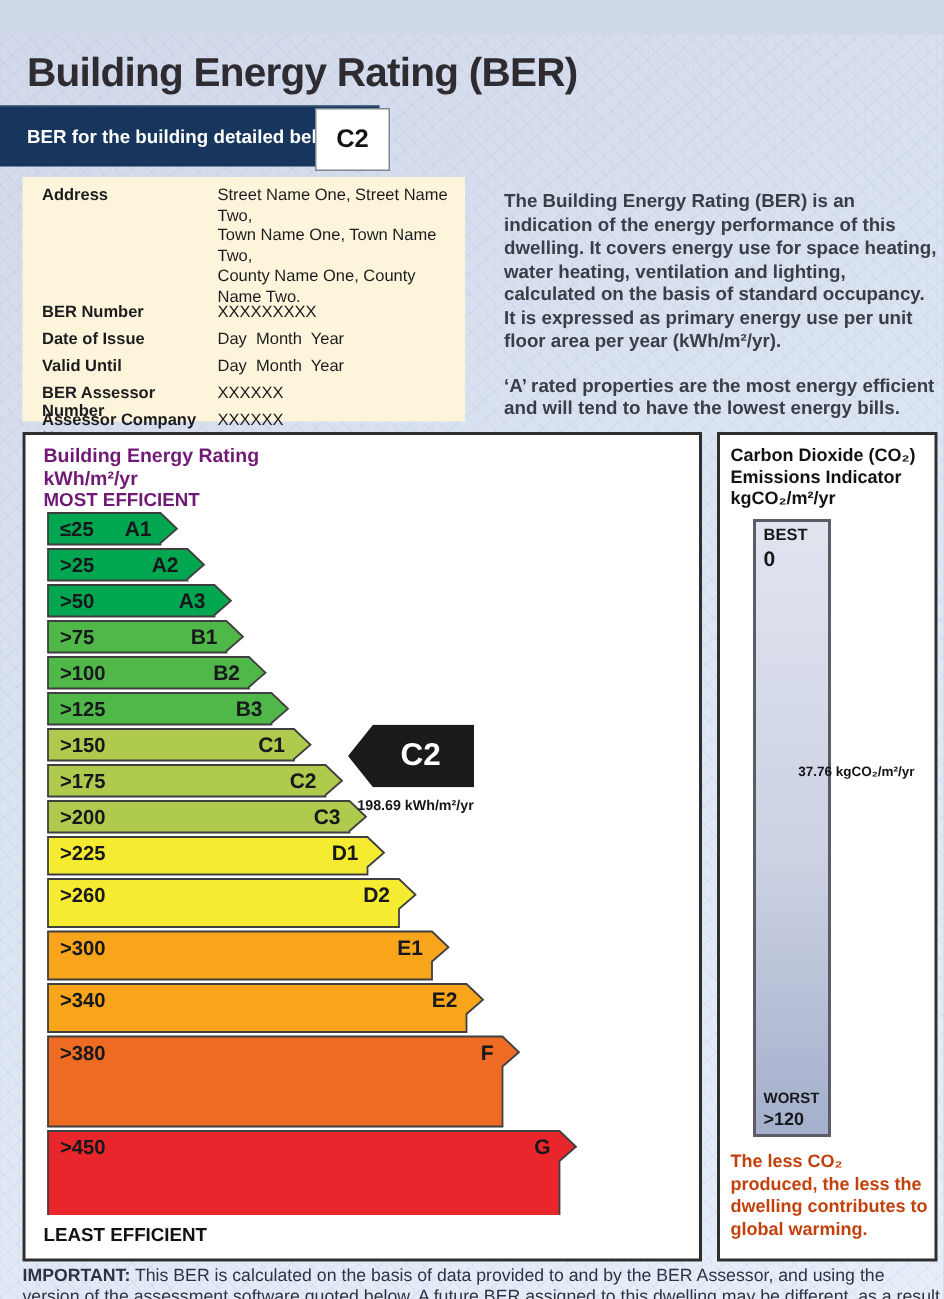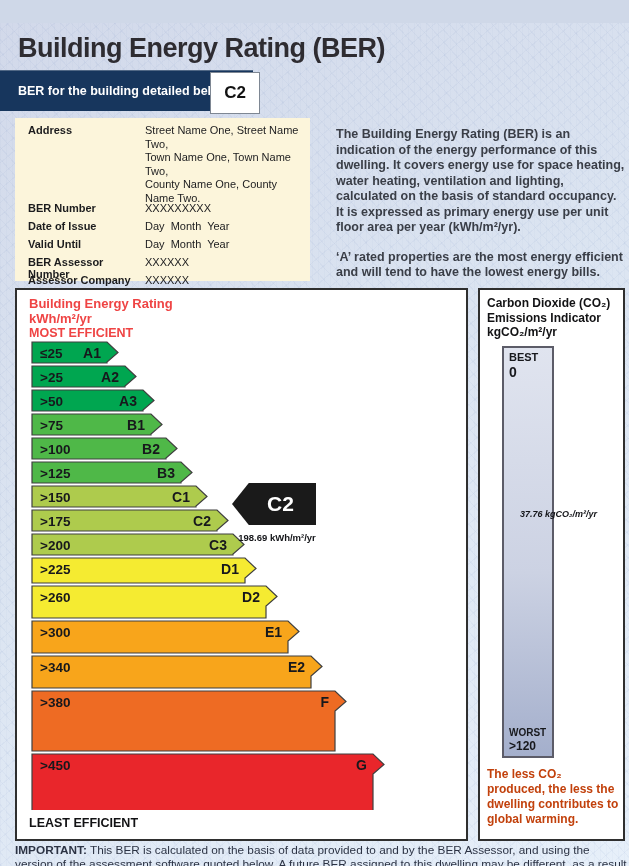--- a/index.html
+++ b/index.html
@@ -26,21 +26,21 @@
   .detail-label{position:absolute;left:0;top:0;width:114px;font-weight:bold;}
   .detail-value{position:absolute;left:117px;top:0;right:0;white-space:pre-wrap;line-height:13.5px;}
 
   .intro{left:336px;top:104px;width:290px;color:#3a3e47;font-size:12.5px;font-weight:bold;line-height:15.5px;}
   .intro p{margin:0 0 14px 0;}
 
   .panel{background:#fff;border:2px solid #2f2f2f;box-sizing:border-box;}
   .chart-panel{left:15px;top:265px;width:453px;height:553px;}
   .co2-panel{left:478px;top:265px;width:147px;height:553px;}
 
-  .chart-header{position:absolute;left:12px;top:6px;font-size:13px;font-weight:bold;color:#ef4444;line-height:15px;}
+  .chart-header{position:absolute;left:12px;top:6px;font-size:13px;font-weight:bold;color:#701a75;line-height:15px;}
   .chart-header .cap{font-size:12.5px;}
   #scale-svg{position:absolute;left:12px;top:50px;}
   .least-label{position:absolute;left:12px;top:526px;font-size:12.5px;font-weight:bold;color:#121214;}
 
   .rating-pointer{position:absolute;left:215px;top:193px;width:84px;height:42px;background:#1a1a1a;
           clip-path:polygon(0 50%,20% 0,100% 0,100% 100%,20% 100%);
           display:flex;align-items:center;justify-content:center;padding-left:13px;box-sizing:border-box;
           color:#fff;font-size:21px;font-weight:bold;}
   .rating-pointer-value{position:absolute;left:210px;top:242px;width:100px;text-align:center;
           font-size:9.5px;font-weight:bold;color:#141519;}
@@ -52,22 +52,22 @@
   .co2-best{position:absolute;left:5px;top:3px;color:#17181c;}
   .co2-best .w1{font-size:11px;font-weight:bold;}
   .co2-best .w2{font-size:14px;font-weight:bold;margin-top:1px;}
   .co2-worst{position:absolute;left:5px;bottom:3px;color:#17181c;}
   .co2-worst .w1{font-size:10px;font-weight:bold;}
   .co2-worst .w2{font-size:12px;font-weight:bold;margin-top:1px;}
   .co2-pointer{position:absolute;left:77px;top:166px;width:58px;height:47px;background:#1a1a1a;
           clip-path:polygon(0 50%,20% 0,100% 0,100% 100%,20% 100%);
           display:flex;flex-direction:column;align-items:center;justify-content:center;
           padding-left:11px;box-sizing:border-box;color:#fff;font-size:9px;font-weight:bold;line-height:10.5px;}
-  .co2-pointer-value{position:absolute;left:40px;top:219px;width:102px;
-          font-size:9px;font-weight:bold;color:#141519;font-style:italic;}
+  .co2-pointer-value{position:absolute;left:40px;top:219px;width:102px;text-align:center;
+          font-size:9px;font-weight:bold;color:#141519;}
   .co2-note{position:absolute;left:7px;top:477px;width:133px;font-size:12px;font-weight:bold;
           line-height:15px;color:#c2410c;}
 
   .footer{left:15px;top:821px;width:612px;font-size:11.8px;line-height:13.8px;color:#2c3344;}
   .footer b{font-weight:bold;}
 </style>
 </head>
 <body>
 
 <div class="cert">

